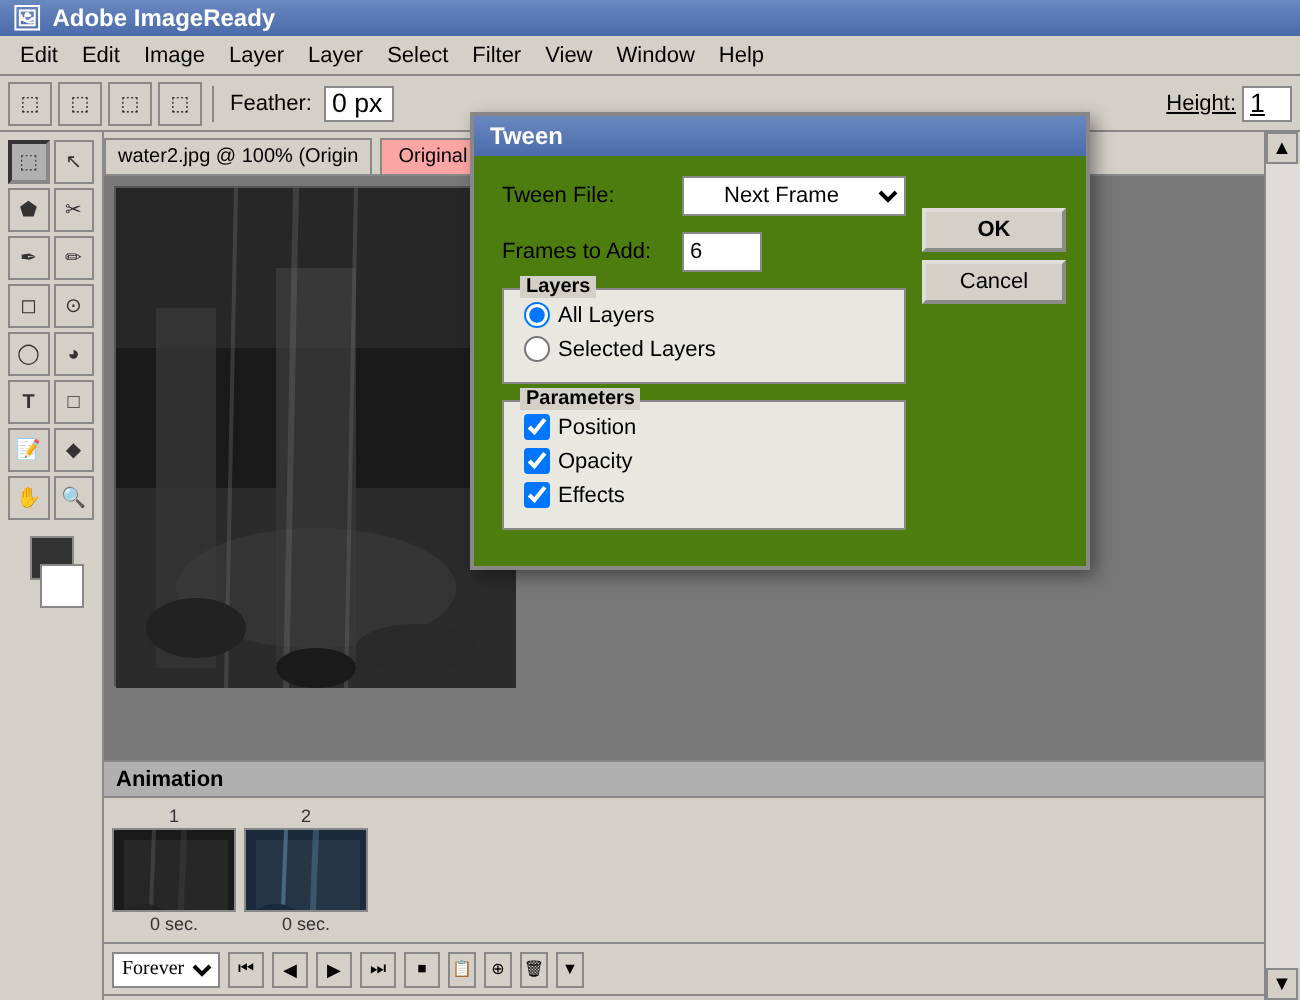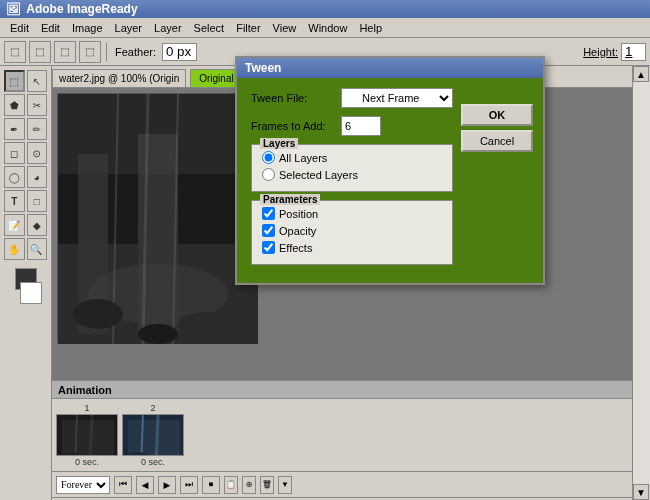--- a/index.html
+++ b/index.html
@@ -141,21 +141,21 @@
       border: 1px solid #888;
       border-bottom: none;
       margin-right: 1px;
       cursor: pointer;
       font-size: 10px;
       height: 18px;
       display: flex;
       align-items: center;
     }
     .tab.active {
-      background: #84cc16;
+      background: #fca5a5;
       z-index: 1;
     }
     .tab-filename {
       background: #d4d0c8;
       border: 1px solid #888;
       border-bottom: none;
       padding: 2px 6px;
       height: 18px;
       display: flex;
       align-items: center;

